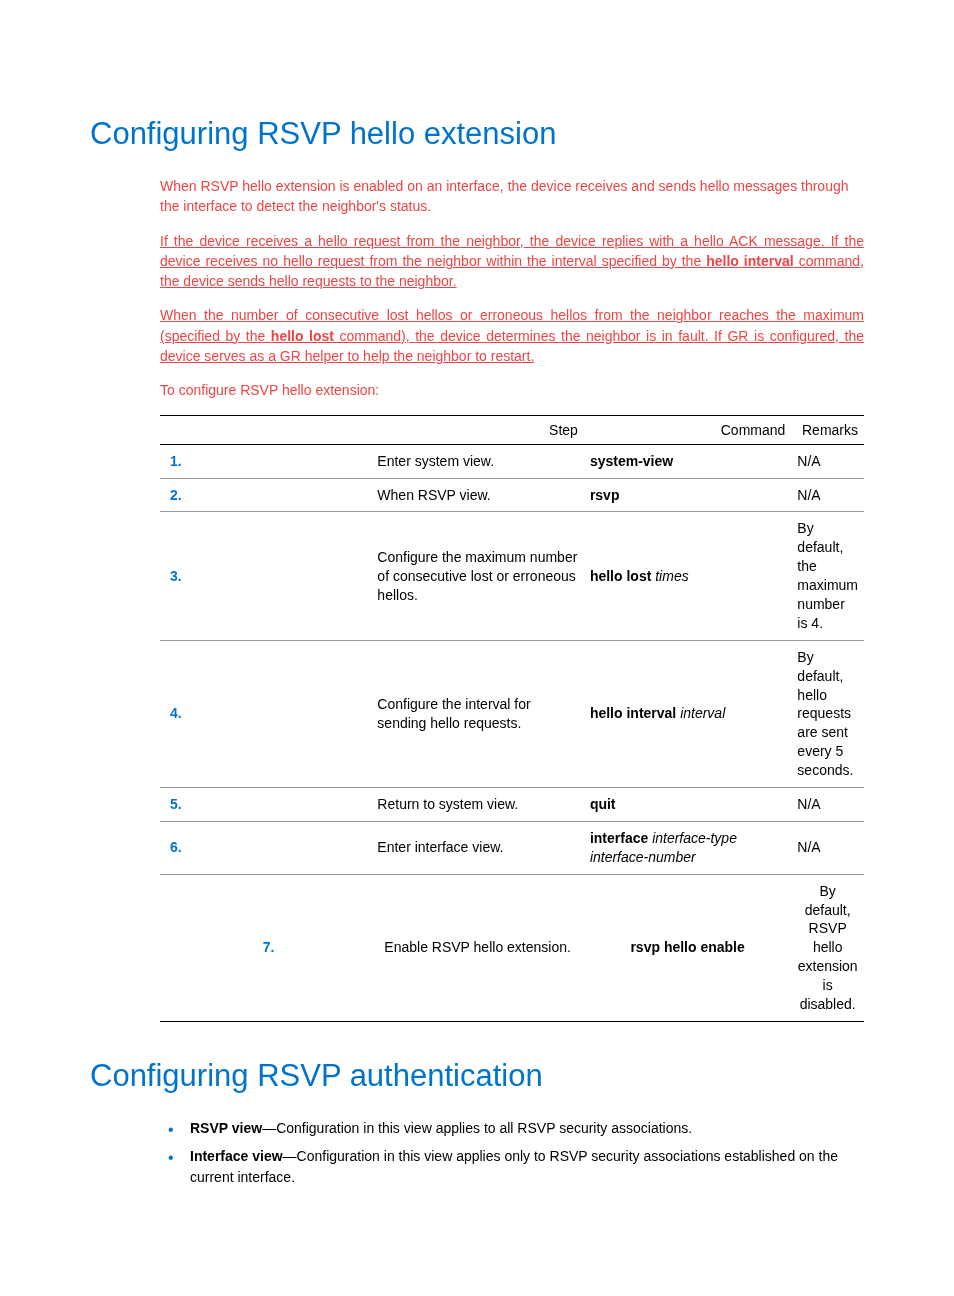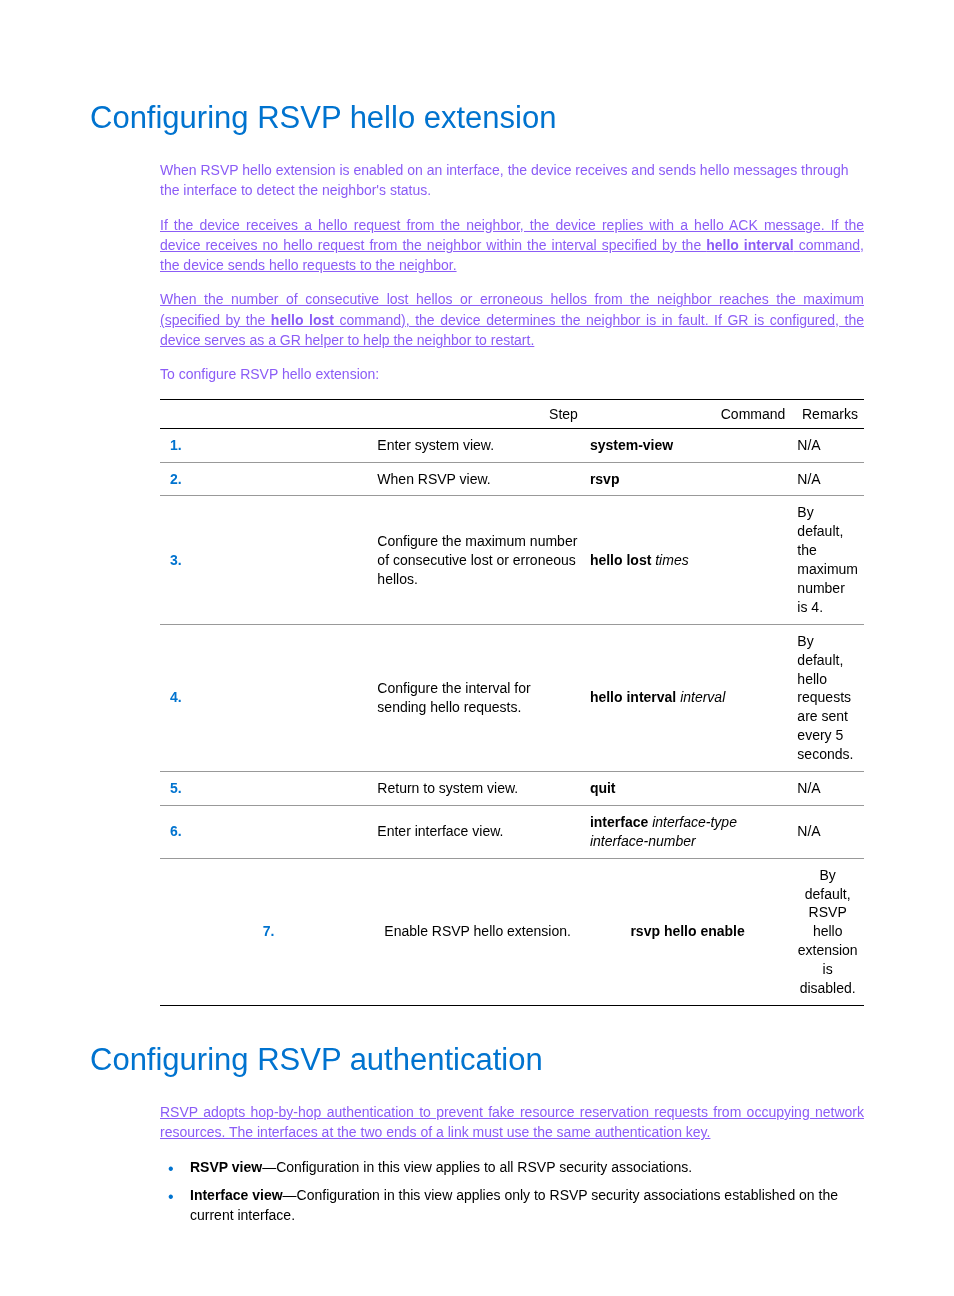--- a/index.html
+++ b/index.html
@@ -20,21 +20,21 @@
     font-family: Arial, Helvetica, sans-serif;
     font-weight: normal;
     font-size: 31px;
     color: #0073cf;
     margin: 0 0 24px 0;
   }
   p {
     font-size: 14px;
     line-height: 1.45;
     margin: 0 0 14px 0;
-    color: #8b5cf6;
+    color: #ef4444;
   }
   p.justify {
     text-align: justify;
     text-decoration: underline;
   }
   .bold { font-weight: bold; }
   .italic { font-style: italic; }
   table {
     width: 100%;
     border-collapse: collapse;
@@ -81,21 +81,21 @@
     margin-bottom: 8px;
   }
   ul.bullets li::before {
     content: "•";
     position: absolute;
     left: 8px;
     top: 0;
     color: #0073cf;
     font-size: 16px;
   }
-  .section { margin-bottom: 36px; }
+  .section { margin-bottom: 36px; margin-top: 16px; }
 </style>
 </head>
 <body>
 
 <div class="page">
 
   <div class="section">
     <h1>Configuring RSVP hello extension</h1>
     <div class="content">
       <p>When RSVP hello extension is enabled on an interface, the device receives and sends hello messages through the interface to detect the neighbor's status.</p>
@@ -165,21 +165,20 @@
             <td>By default, RSVP hello extension is disabled.</td>
           </tr>
         </tbody>
       </table>
     </div>
   </div>
 
   <div class="section">
     <h1>Configuring RSVP authentication</h1>
     <div class="content">
-      <p class="justify">RSVP adopts hop-by-hop authentication to prevent fake resource reservation requests from occupying network resources. The interfaces at the two ends of a link must use the same authentication key.</p>
       <ul class="bullets">
         <li><span class="bold">RSVP view</span><span>—Configuration in this view applies to all RSVP security associations.</span></li>
         <li><span class="bold">Interface view</span><span>—Configuration in this view applies only to RSVP security associations established on the current interface.</span></li>
       </ul>
 
     </div>
   </div>
 
 </div>
 

